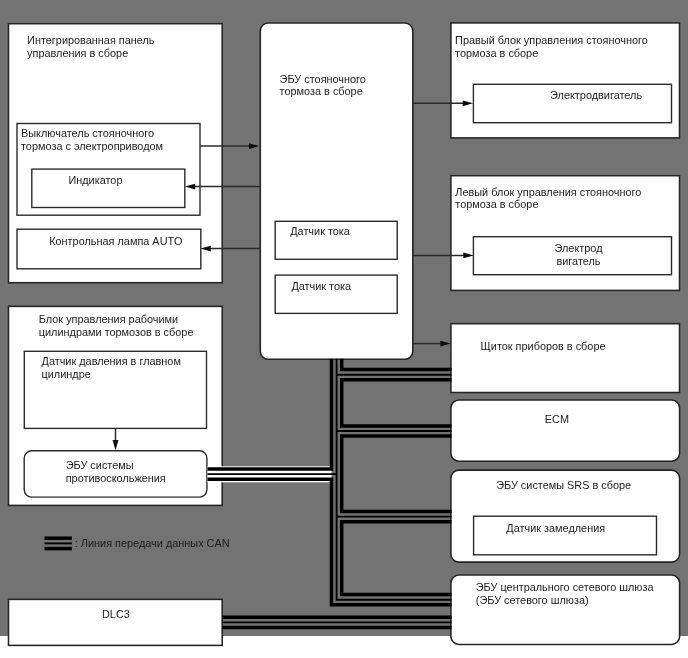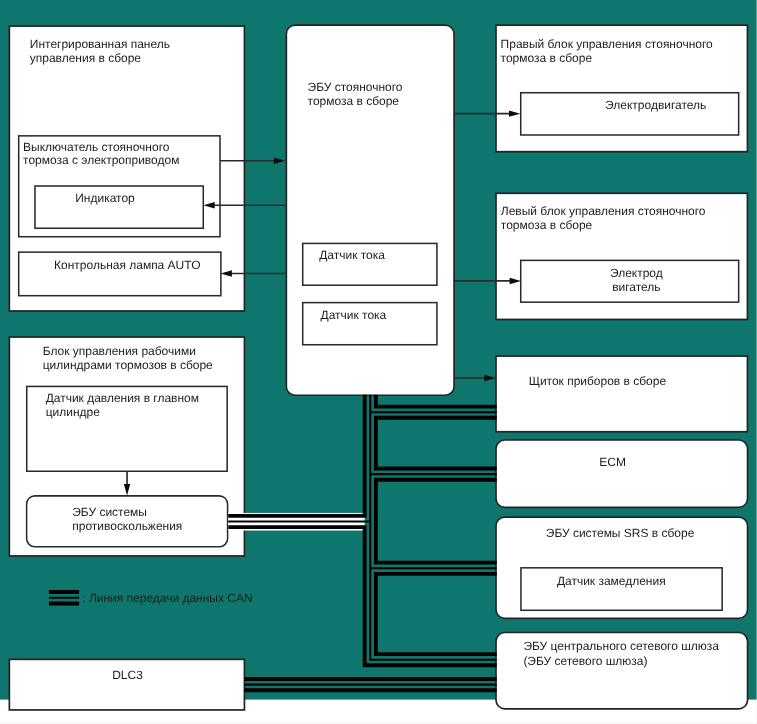--- a/index.html
+++ b/index.html
@@ -2,21 +2,21 @@
 <html lang="ru"><head>
 <meta charset="utf-8">
 <title>Схема системы стояночного тормоза</title>
 <style>
   html, body { margin:0; padding:0; background:#ffffff; }
   body {
     width:688px; height:658px;
     font-family:"Liberation Sans", sans-serif;
     color:#000000; overflow:hidden;
   }
-  #diagram { position:relative; width:688px; height:636px; background:#0f766e; }
+  #diagram { position:relative; width:688px; height:636px; background:#737373; }
   svg.layer {
     position:absolute; left:0; top:0;
     width:688px; height:658px; display:block;
   }
   .box      { fill:#ffffff; stroke:#242424; stroke-width:1.55; }
   .box-thin { fill:#ffffff; stroke:#2b2b2b; stroke-width:1.4; }
   .lbl {
     font-family:"Liberation Sans", sans-serif;
     font-size:10.9px; fill:#1c1c1c;
   }

